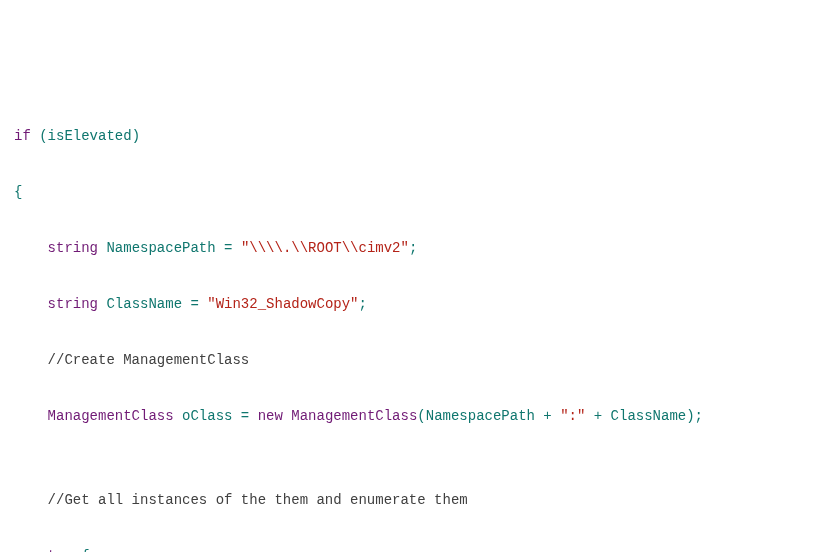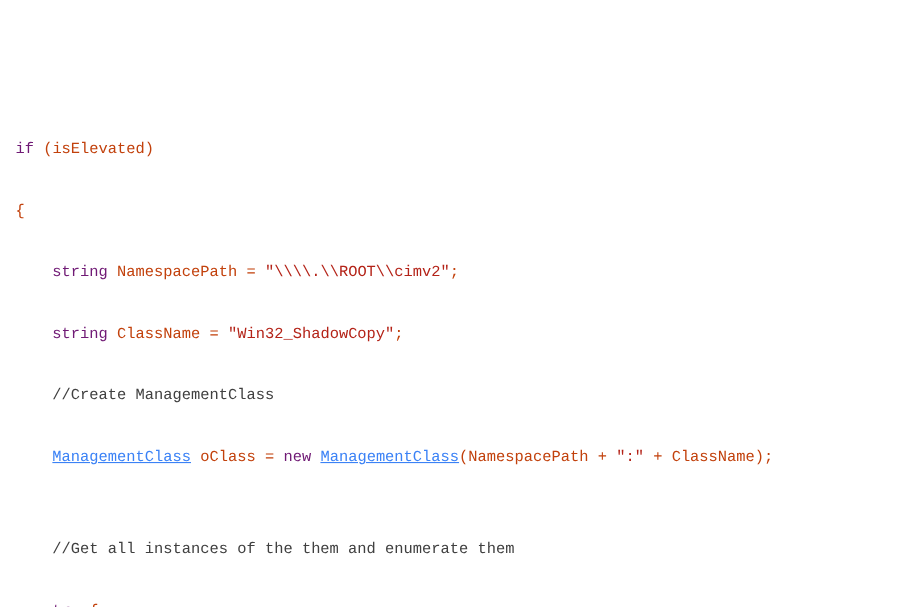--- a/index.html
+++ b/index.html
@@ -7,24 +7,24 @@
     padding: 10px 14px;
     background: #ffffff;
     font-family: Consolas, "Courier New", monospace;
     font-size: 14px;
     line-height: 28px;
     color: #393a34;
     white-space: pre;
   }
   .line { display: block; }
   .kw { color: #701a75; }      
-  .type { color: #3b82f6; text-decoration: underline; }    
+  .type { color: #701a75; }    
   .str { color: #b42318; }     
   .comment { color: #404040; }  
-  .plain { color: #c2410c; }
+  .plain { color: #0f766e; }
 </style>
 </head>
 <body>
 
 
 
 <span class="line"><span class="kw">if</span><span class="plain"> (isElevated)</span></span>
 <span class="line"><span class="plain">{</span></span>
 <span class="line">    <span class="kw">string</span><span class="plain"> NamespacePath </span><span class="plain">= </span><span class="str">"\\\\.\\ROOT\\cimv2"</span><span class="plain">;</span></span>
 <span class="line">    <span class="kw">string</span><span class="plain"> ClassName </span><span class="plain">= </span><span class="str">"Win32_ShadowCopy"</span><span class="plain">;</span></span>

